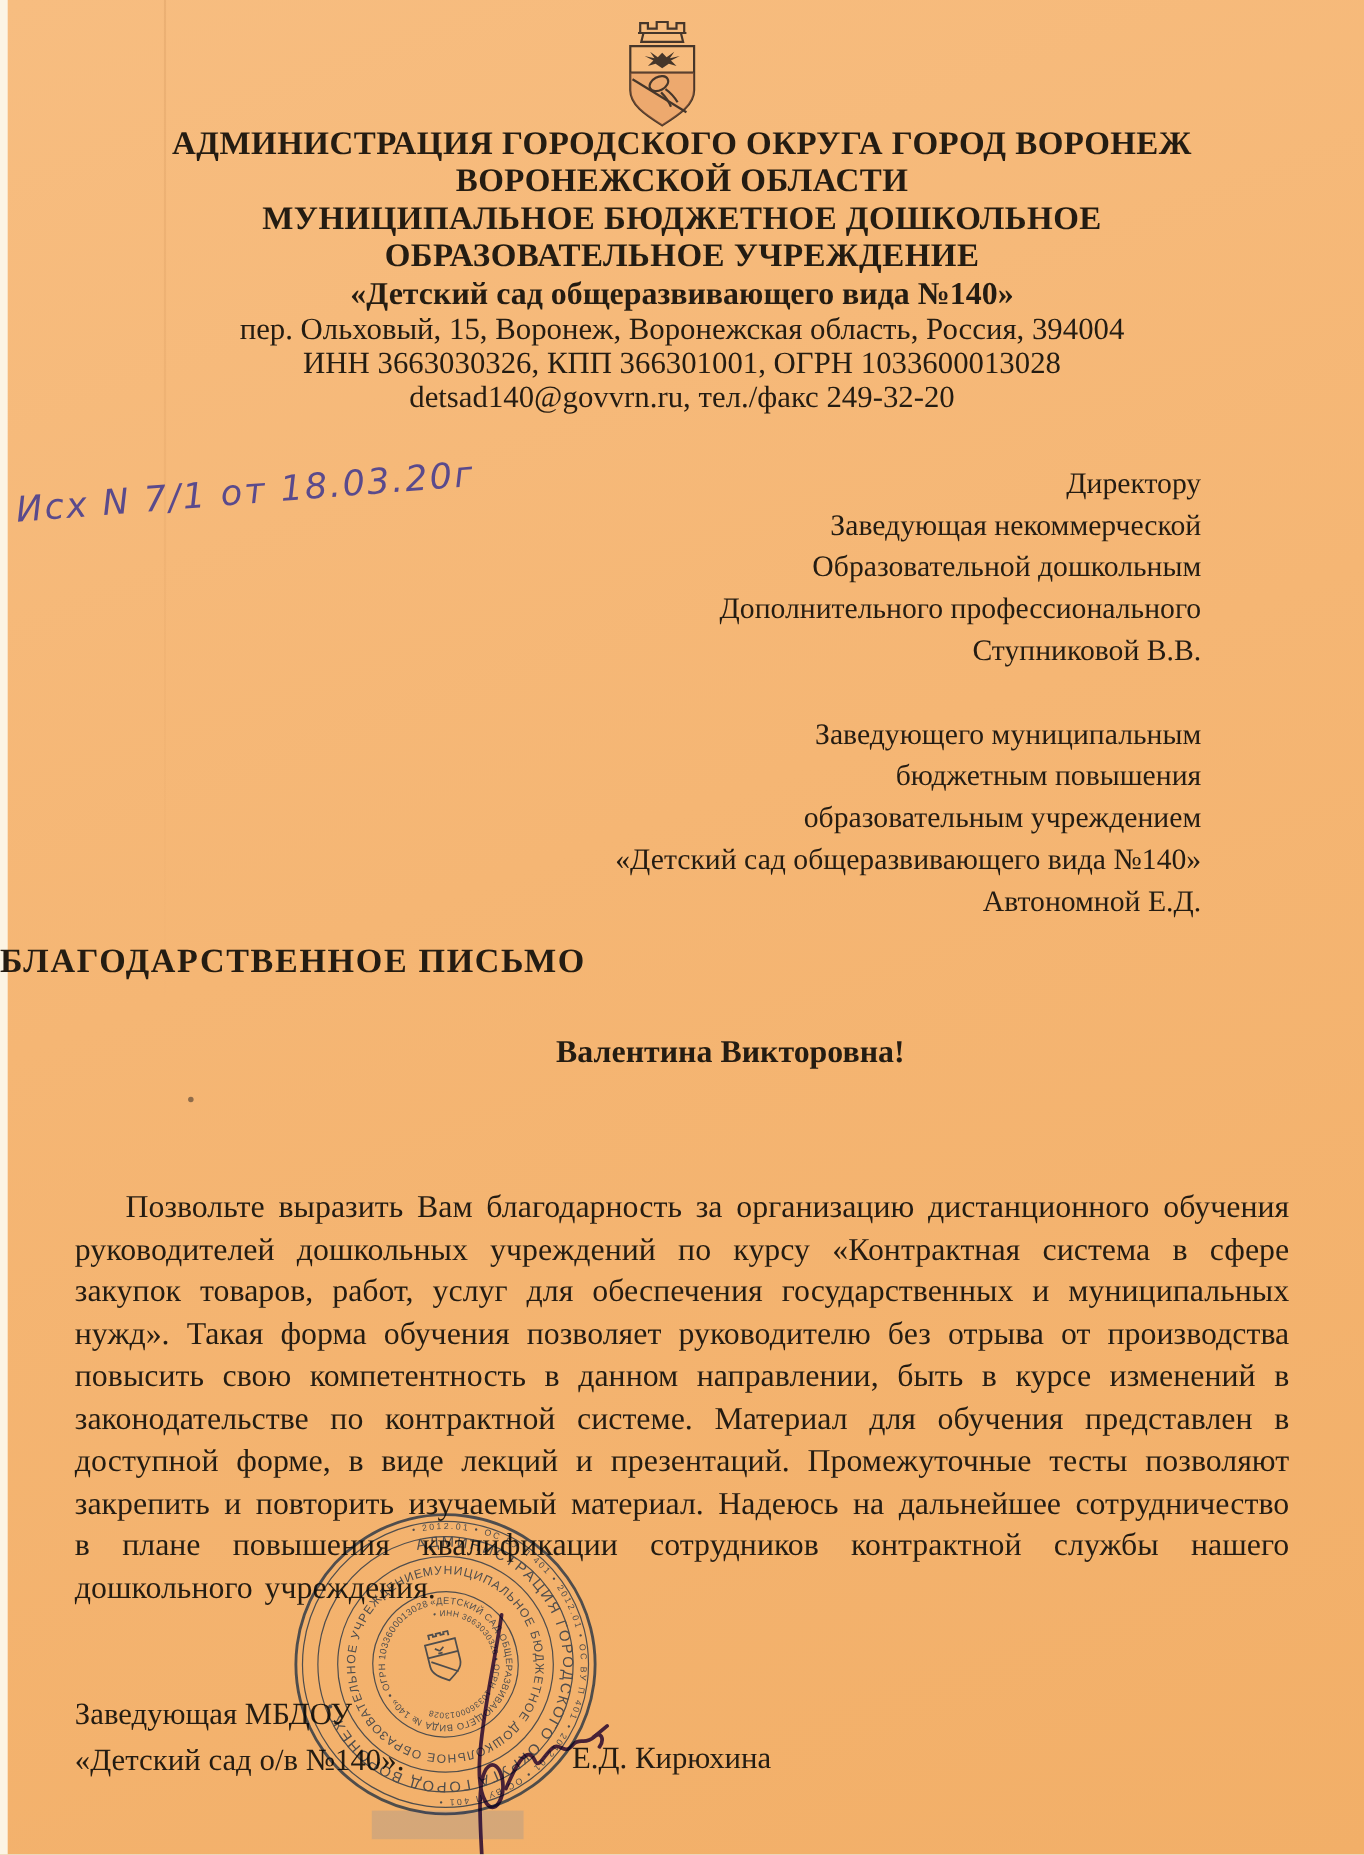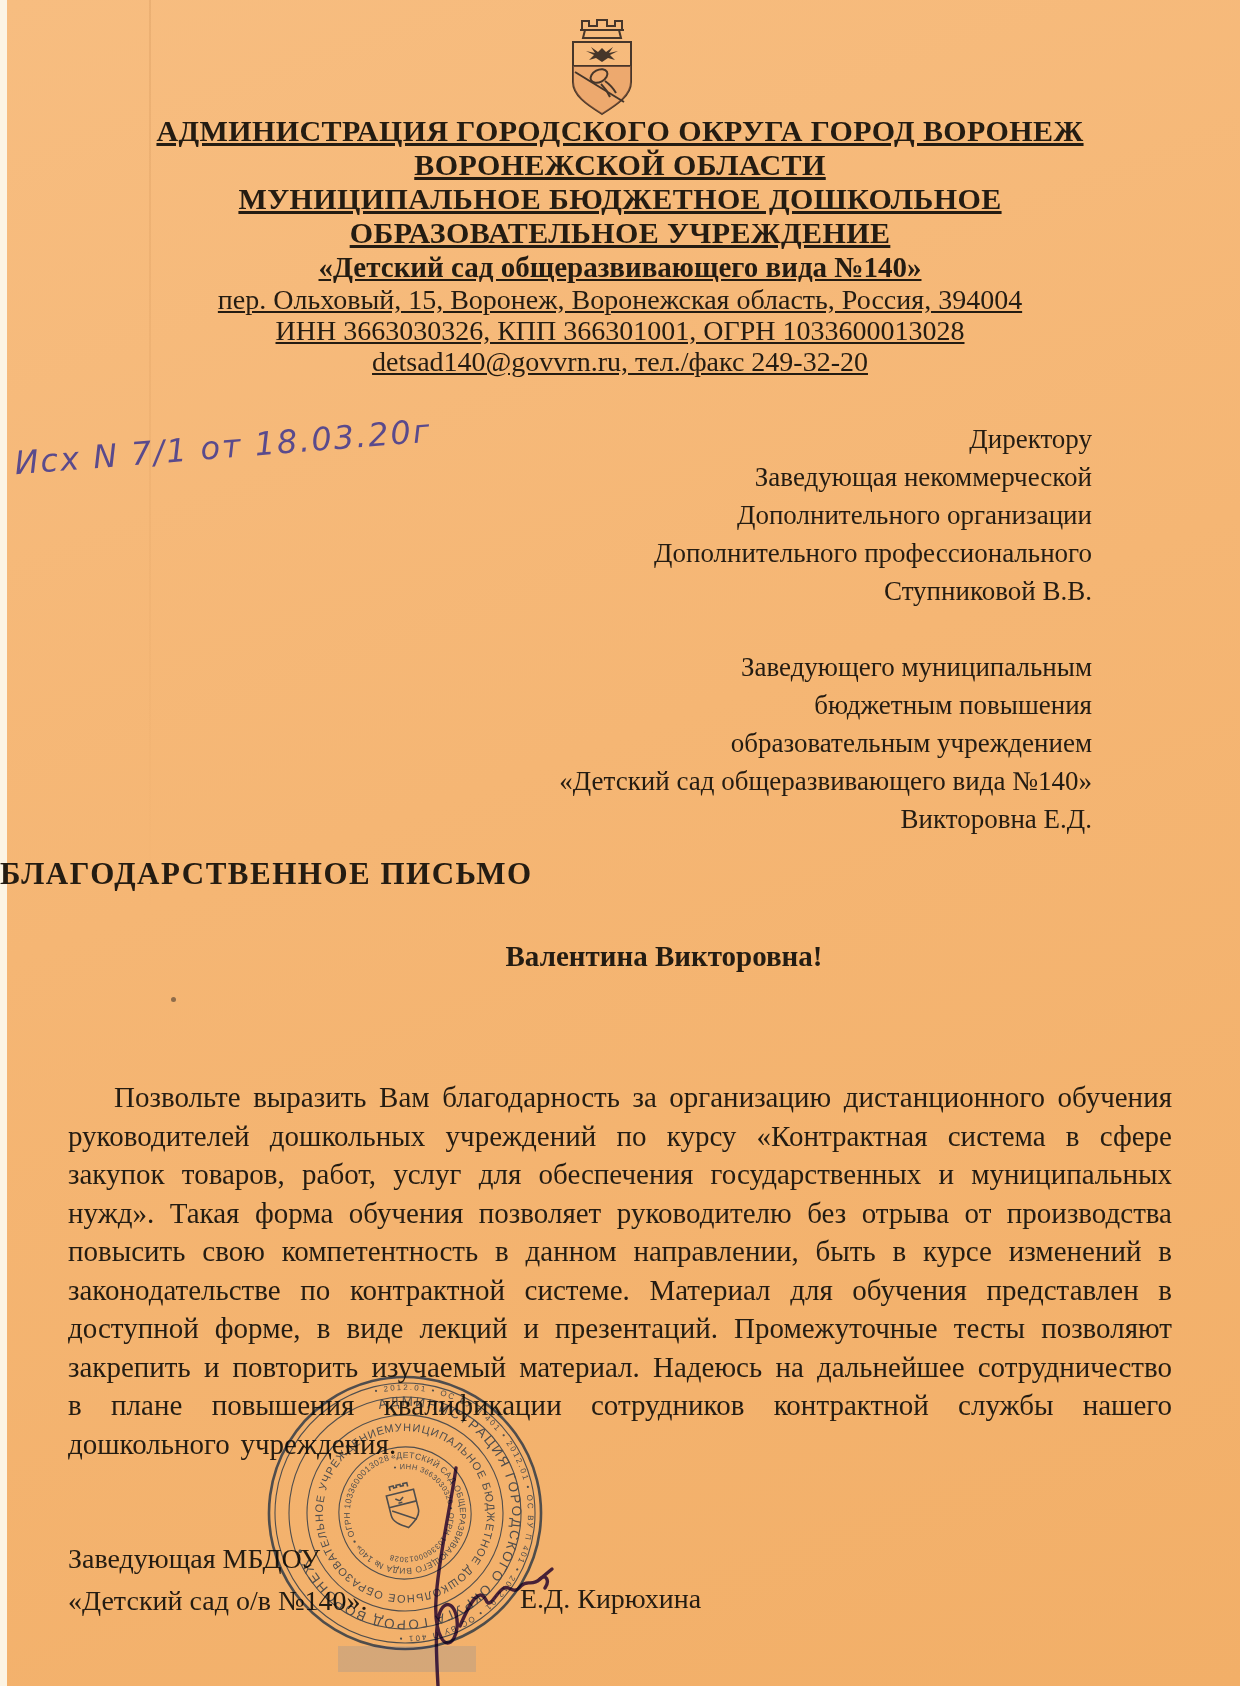--- a/index.html
+++ b/index.html
@@ -8,21 +8,21 @@
     background:linear-gradient(160deg,#f7bd80 0%, #f5b674 45%, #f2af68 100%);
     font-family:"Liberation Serif", serif; color:#241c12;
   }
   .edge-strip { position:absolute; left:0; top:0; width:7px; height:100%;
     background:#fcf4e4; }
   .crease { position:absolute; left:149px; top:0; width:2px; height:100%;
     background:linear-gradient(rgba(150,85,30,.12), rgba(150,85,30,0) 55%); }
 
   .arms { position:absolute; left:558px; top:10px; width:88px; height:112px; }
 
-  .header { position:absolute; top:114px; left:0; width:100%; text-align:center;text-decoration:underline; }
+  .header { position:absolute; top:114px; left:0; width:100%; text-align:center; }
   .h-line { font-weight:bold; font-size:30px; line-height:34px; letter-spacing:.4px; }
   .org-name { font-weight:bold; font-size:29px; line-height:34px; }
   .addr { font-size:28px; line-height:31px; }
 
   .note { position:absolute; left:14px; top:428px; white-space:nowrap;
     font-family:"DejaVu Sans", sans-serif; font-style:italic; font-size:32px;
     color:#4a3f8f; transform:rotate(-4.5deg); letter-spacing:2px; opacity:.9; }
 
   .recipient { position:absolute; right:148px; text-align:right;
     font-size:27px; line-height:38px; }
@@ -86,30 +86,30 @@
     <div class="addr">пер. Ольховый, 15, Воронеж, Воронежская область, Россия, 394004</div>
     <div class="addr">ИНН 3663030326, КПП 366301001, ОГРН 1033600013028</div>
     <div class="addr">detsad140@govvrn.ru, тел./факс 249-32-20</div>
   </div>
 
   <div class="note">Исх N 7/1 от 18.03.20г</div>
 
   <div class="recipient recipient-1">
     <div>Директору</div>
     <div>Заведующая некоммерческой</div>
-    <div>Дополнительного организации</div>
+    <div>Образовательной дошкольным</div>
     <div>Дополнительного профессионального</div>
     <div>Ступниковой В.В.</div>
   </div>
   <div class="recipient recipient-2">
     <div>Заведующего муниципальным</div>
     <div>бюджетным повышения</div>
     <div>образовательным учреждением</div>
     <div>«Детский сад общеразвивающего вида №140»</div>
-    <div>Викторовна Е.Д.</div>
+    <div>Автономной Е.Д.</div>
   </div>
 
   <div class="title">БЛАГОДАРСТВЕННОЕ ПИСЬМО</div>
   <div class="salutation">Валентина Викторовна!</div>
   <div class="dot-artifact"></div>
 
   <div class="body-text">Позвольте выразить Вам благодарность за организацию дистанционного обучения руководителей дошкольных учреждений по курсу «Контрактная система в сфере закупок товаров, работ, услуг для обеспечения государственных и муниципальных нужд». Такая форма обучения позволяет руководителю без отрыва от производства повысить свою компетентность в данном направлении, быть в курсе изменений в законодательстве по контрактной системе. Материал для обучения представлен в доступной форме, в виде лекций и презентаций. Промежуточные тесты позволяют закрепить и повторить изучаемый материал. Надеюсь на дальнейшее сотрудничество в плане повышения квалификации сотрудников контрактной службы нашего дошкольного учреждения.</div>
 
   <div class="sig-pos">
     <div>Заведующая МБДОУ</div>

